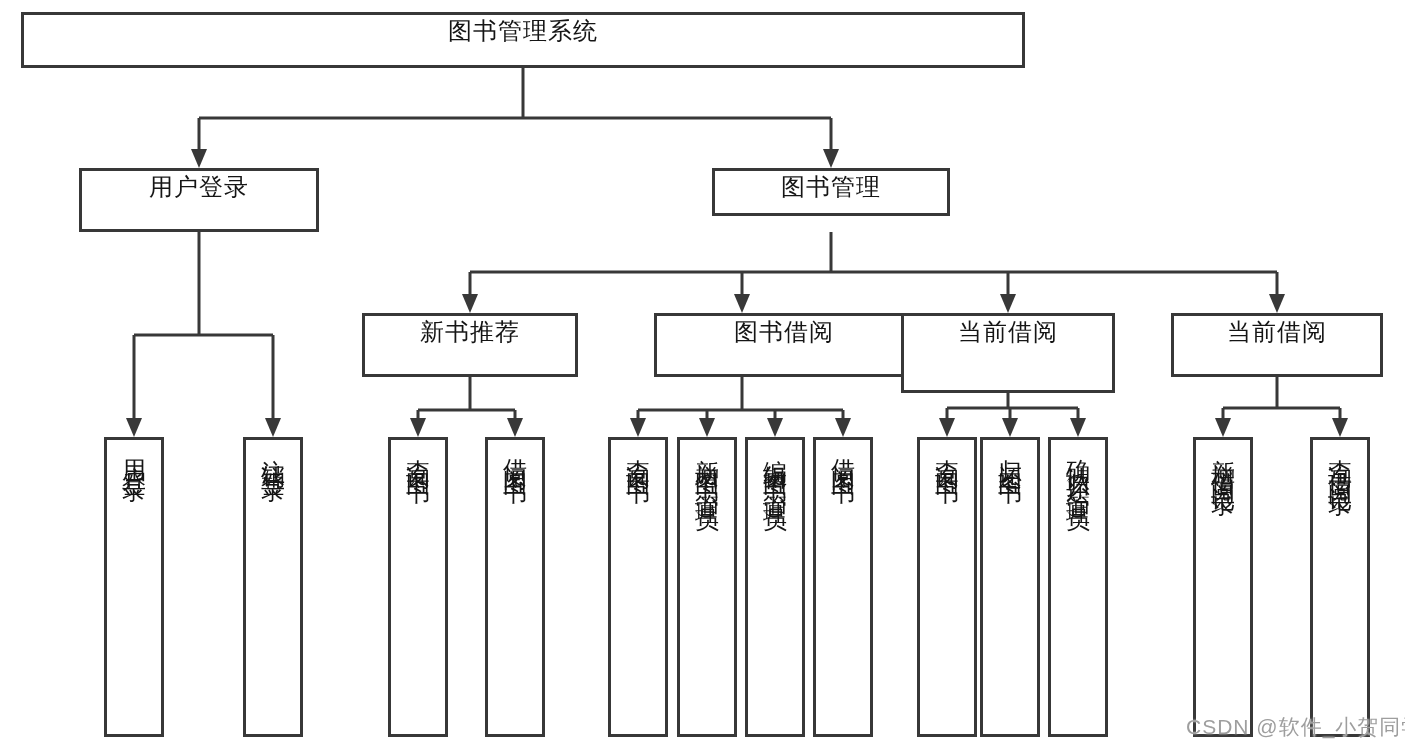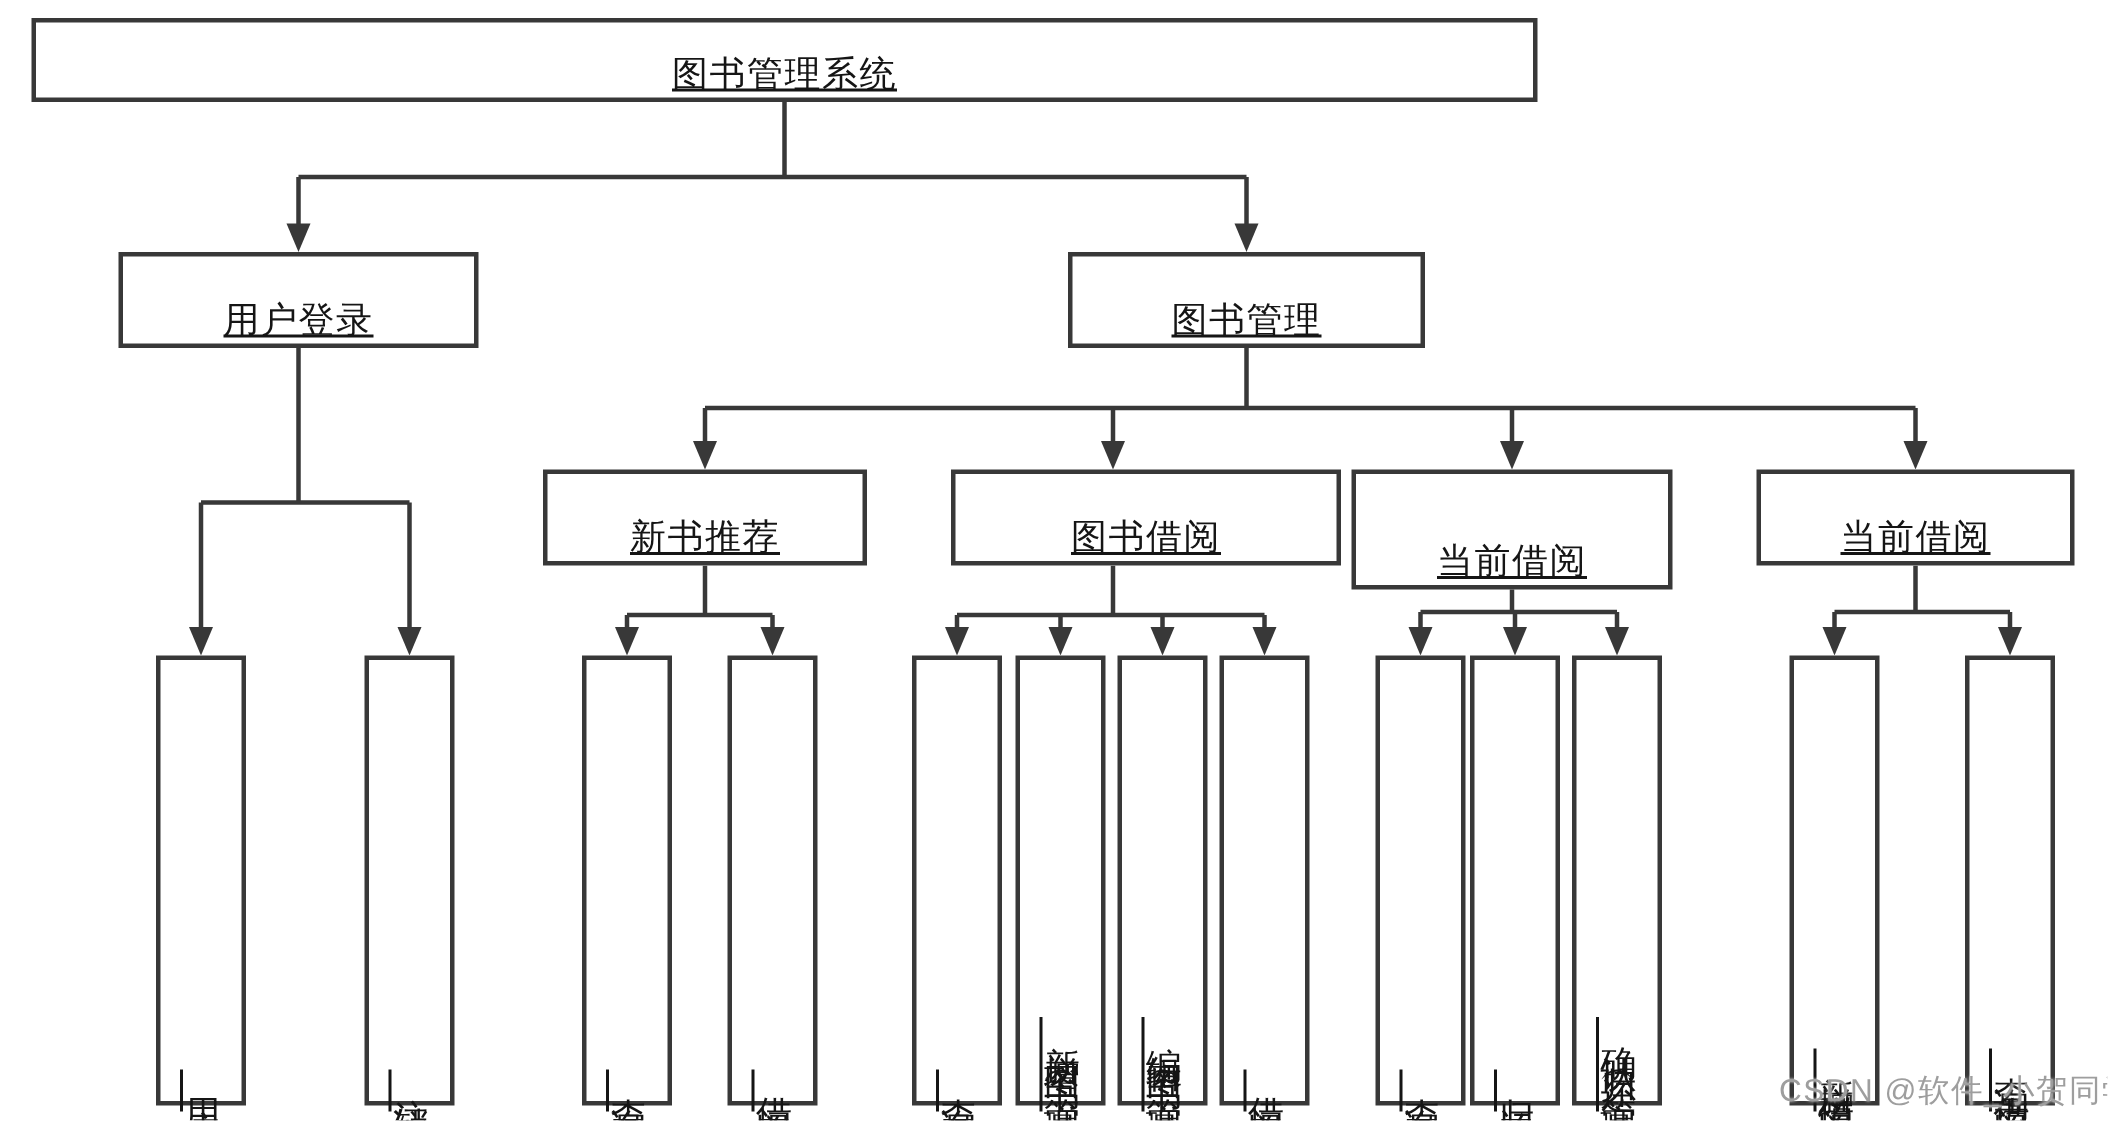--- a/index.html
+++ b/index.html
@@ -17,23 +17,22 @@
     overflow:hidden;
   }
   svg.connectors{position:absolute;left:0;top:0;width:1405px;height:747px;}
   svg.connectors path{stroke:var(--line);stroke-width:3;fill:none;}
   svg.connectors polygon{fill:var(--line);stroke:none;}
   .node{
     position:absolute;
     box-sizing:border-box;
     border:3px solid var(--line);
     background:#fff;
-    display:flex;align-items:flex-end;justify-content:center;
+    display:flex;align-items:flex-start;justify-content:center;
     color:var(--text);
-    text-decoration:underline;
   }
   .node .lbl{
     font-size:24px;
     letter-spacing:1px;
     white-space:nowrap;
     color:var(--text);
   }
   .node.v .lbl{
     writing-mode:vertical-rl;
     text-orientation:mixed;
@@ -100,28 +99,28 @@
     </g>
   </svg>
 
   <div class="node h" style="left:21px;top:12px;width:1004px;height:56px">
     <span class="lbl">图书管理系统</span>
   </div>
 
   <div class="node h" style="left:79px;top:168px;width:240px;height:64px">
     <span class="lbl">用户登录</span>
   </div>
-  <div class="node h" style="left:712px;top:168px;width:238px;height:64px">
+  <div class="node h" style="left:712px;top:168px;width:238px;height:48px">
     <span class="lbl">图书管理</span>
   </div>
 
   <div class="node h" style="left:362px;top:313px;width:216px;height:64px">
     <span class="lbl">新书推荐</span>
   </div>
-  <div class="node h" style="left:634px;top:313px;width:260px;height:64px">
+  <div class="node h" style="left:654px;top:313px;width:260px;height:64px">
     <span class="lbl">图书借阅</span>
   </div>
   <div class="node h" style="left:901px;top:313px;width:214px;height:80px">
     <span class="lbl">当前借阅</span>
   </div>
   <div class="node h" style="left:1171px;top:313px;width:212px;height:64px">
     <span class="lbl">当前借阅</span>
   </div>
 
   <div class="node v" style="left:104px;top:437px;width:60px;height:300px">

